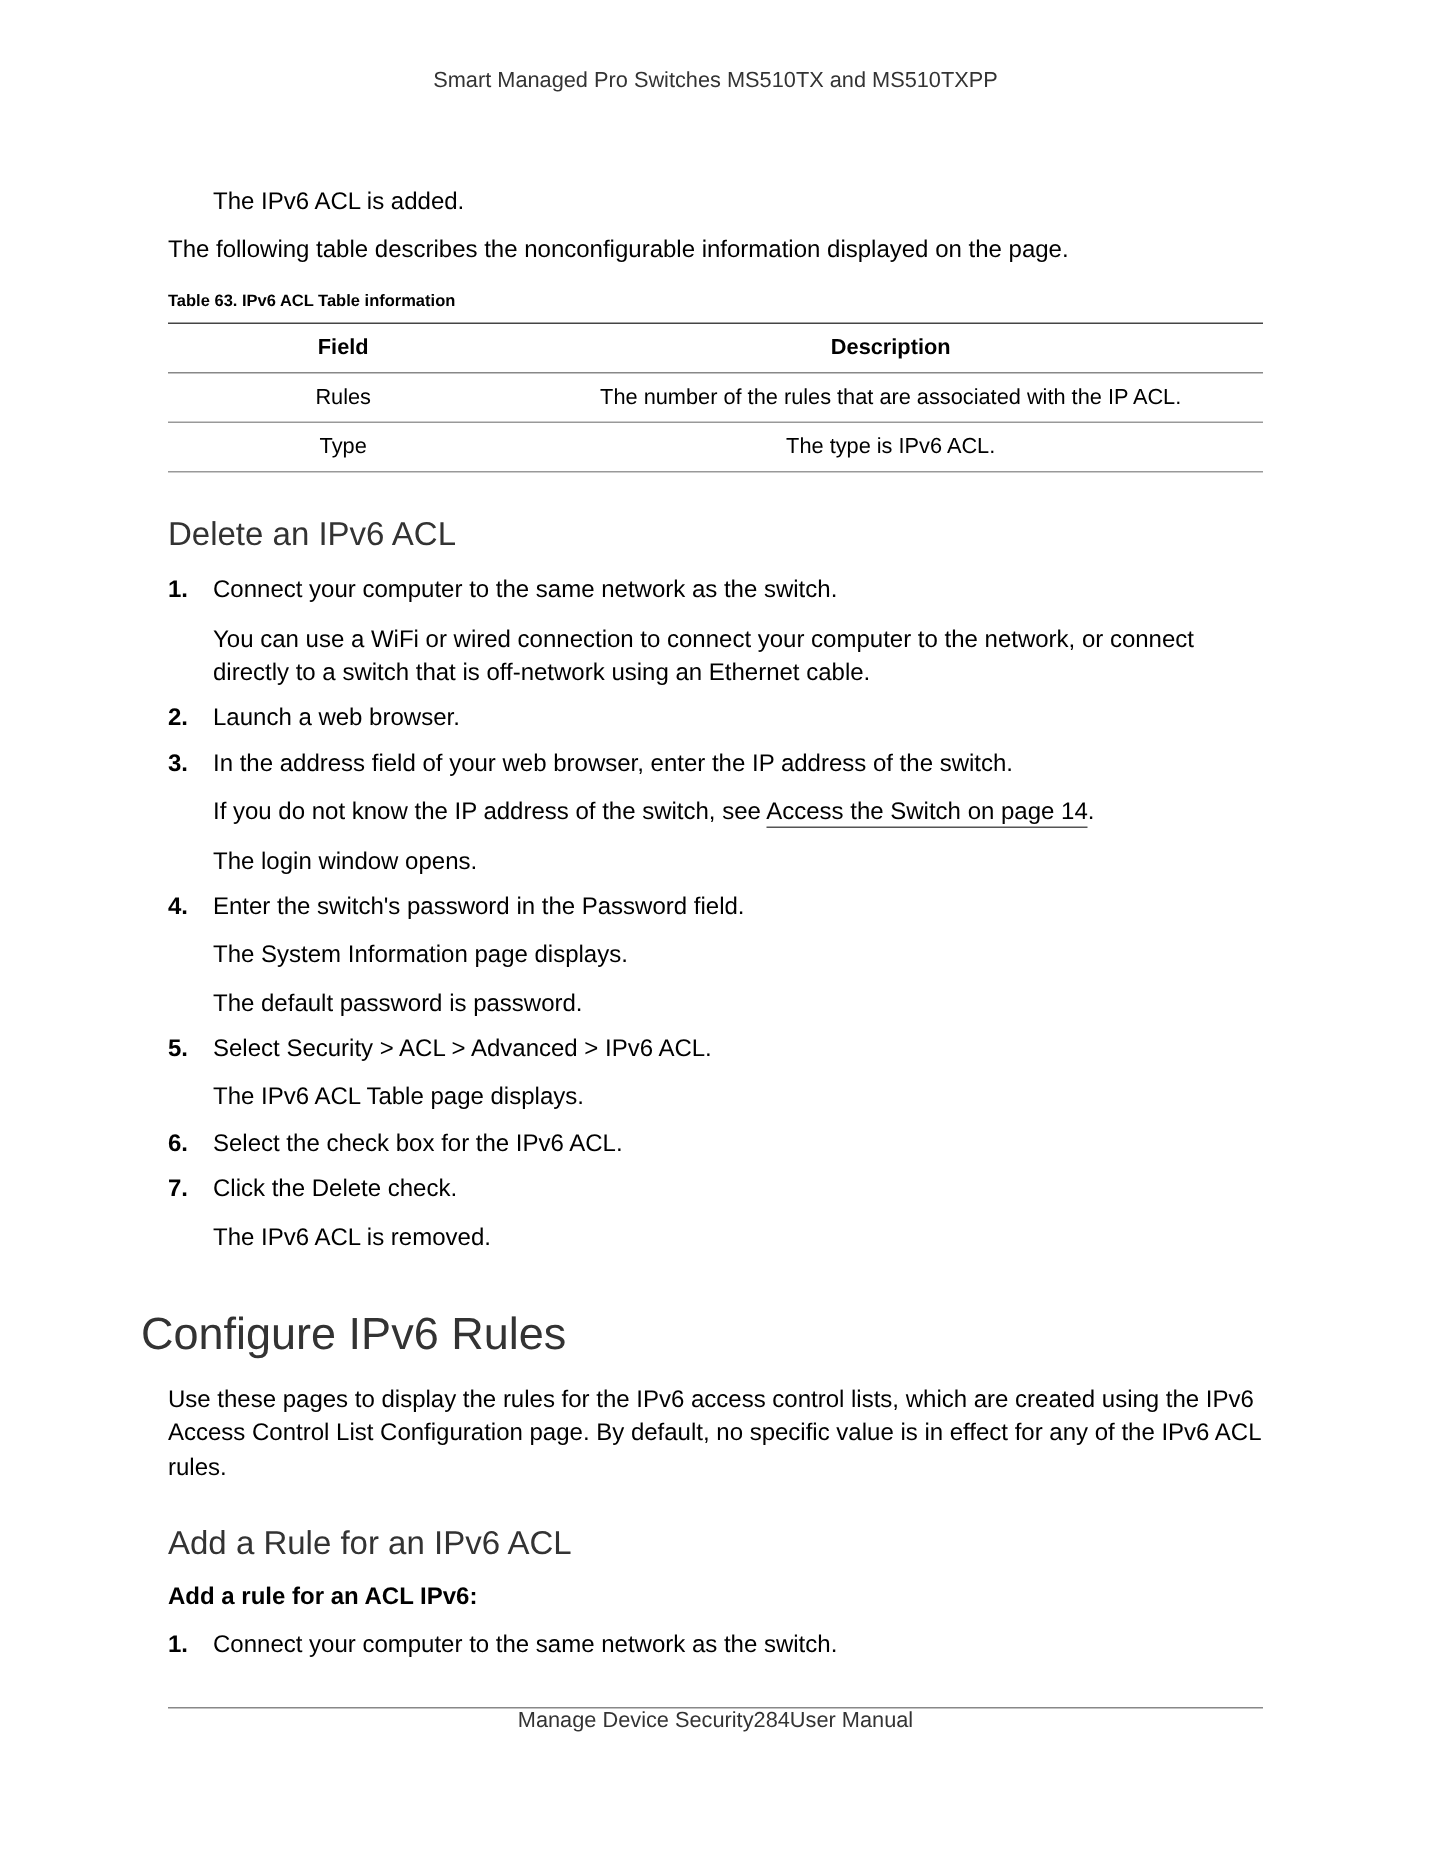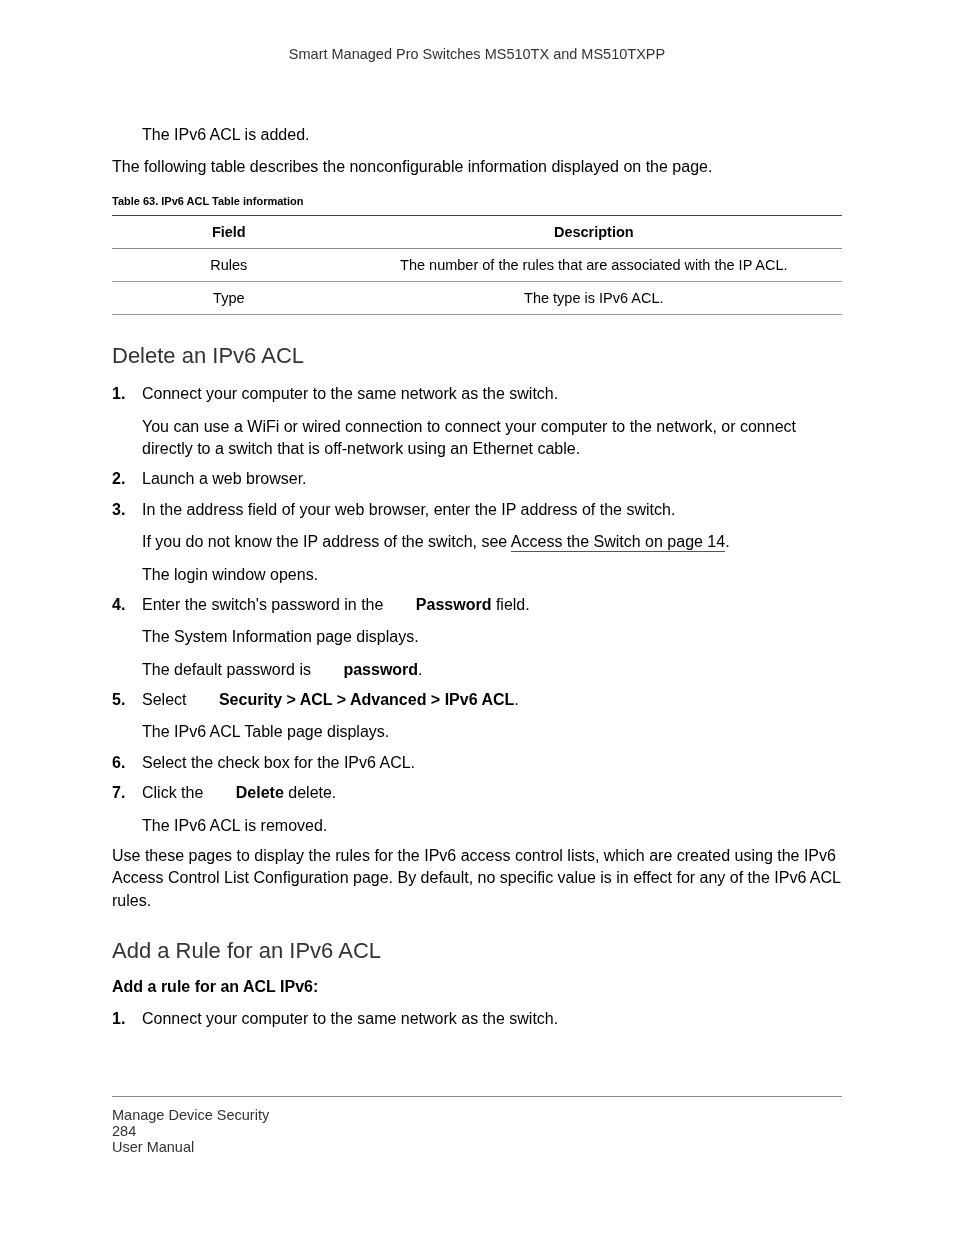--- a/index.html
+++ b/index.html
@@ -100,34 +100,32 @@
     }
     ol.steps > li .sub {
       margin-top: 10px;
       margin-bottom: 6px;
       line-height: 1.4;
     }
     .xref {
       border-bottom: 1px solid #555;
       padding-bottom: 1px;
     }
-    b { font-weight: bold; margin-left: 28px; }
+    b { font-weight: normal; }
     .footer {
       position: absolute;
       bottom: 80px;
       left: 112px;
       right: 112px;
       border-top: 0.5px solid #888;
-      padding-top: 10px;
       display: flex;
-      justify-content: space-between;
+      justify-content: center;
       font-size: 14.5px;
       font-family: "Segoe UI", Arial, sans-serif;
       color: #333;
-      flex-direction: column;
     }
     .sec-intro {
       font-size: 16px;
       line-height: 1.4;
       margin-bottom: 26px;
     }
   </style>
 </head>
 <body>
 
@@ -183,25 +181,26 @@
       </div>
     </li>
     <li>
       <span>Select </span><b>Security &gt; ACL &gt; Advanced &gt; IPv6 ACL</b><span>.</span>
       <div class="sub">The IPv6 ACL Table page displays.</div>
     </li>
     <li>
       <span>Select the check box for the IPv6 ACL.</span>
     </li>
     <li>
-      <span>Click the </span><b>Delete</b><span> delete.</span>
+      <span>Click the </span><b>Delete</b><span> check.</span>
       <div class="sub">The IPv6 ACL is removed.</div>
     </li>
   </ol>
 
+  <h2 class="h2">Configure IPv6 Rules</h2>
   <p class="sec-intro">Use these pages to display the rules for the IPv6 access control lists, which are created using the IPv6 Access Control List Configuration page. By default, no specific value is in effect for any of the IPv6 ACL rules.</p>
 
   <h3 class="h3">Add a Rule for an IPv6 ACL</h3>
   <p class="bold-lead">Add a rule for an ACL IPv6:</p>
 
   <ol class="steps">
     <li>
       <span>Connect your computer to the same network as the switch.</span>
     </li>
   </ol>

